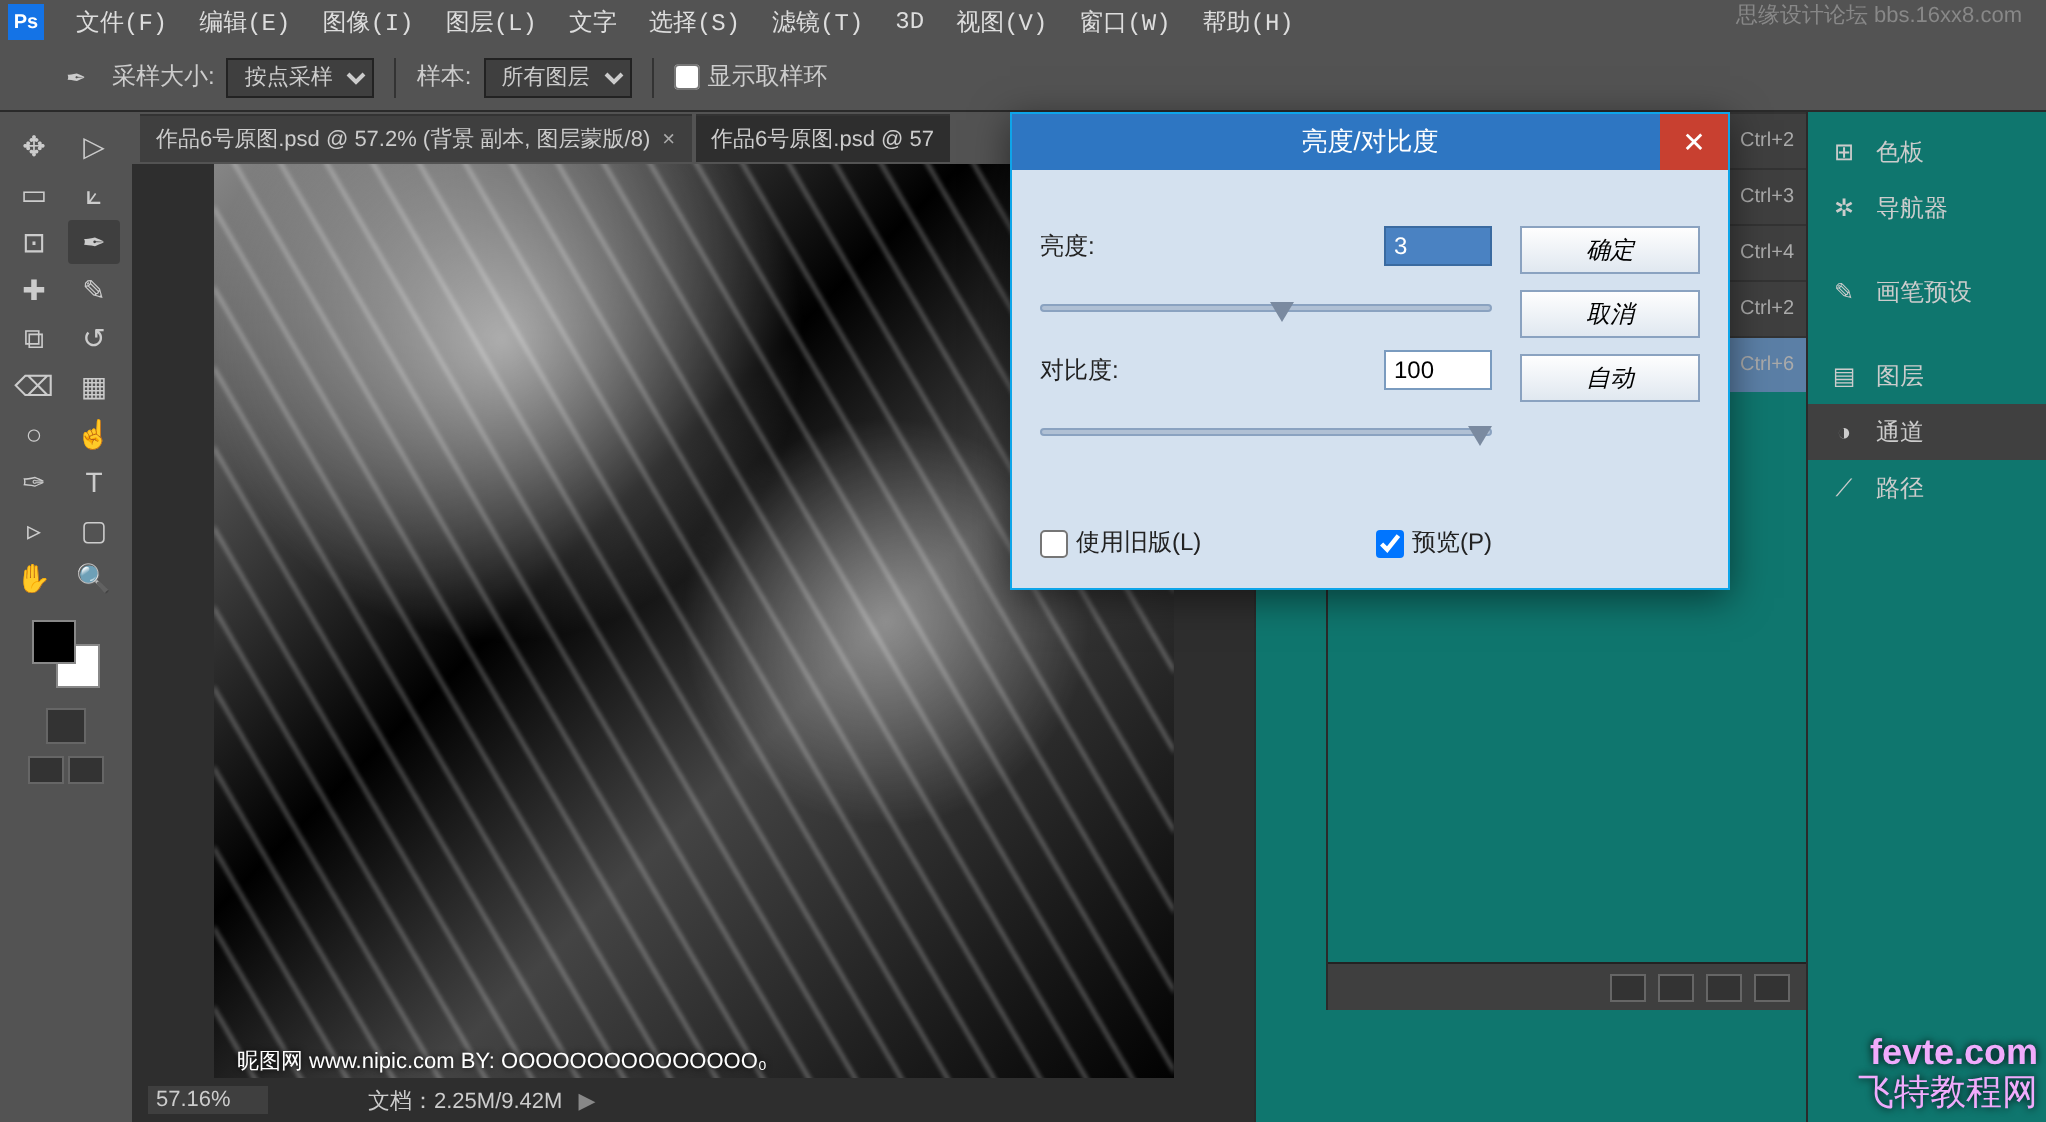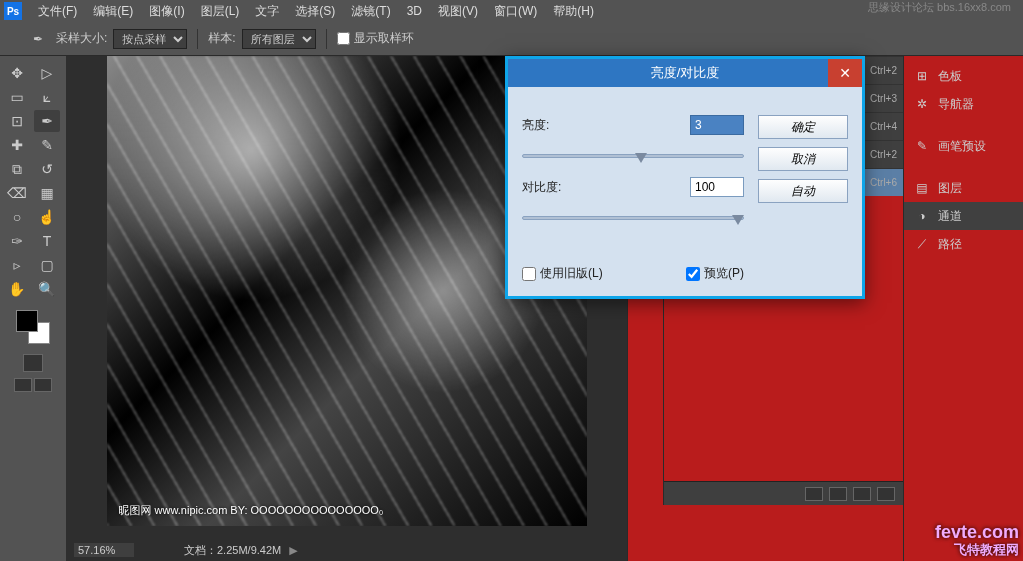--- a/index.html
+++ b/index.html
@@ -1,20 +1,20 @@
 <!DOCTYPE html>
 <html><head>
 <meta charset="utf-8">
 <style>
 * { margin: 0; padding: 0; box-sizing: border-box; font-family: "Microsoft YaHei", sans-serif; }
 body { background: #535353; width: 1023px; height: 561px; overflow: hidden; position: relative; }
 
 .menubar { height: 22px; background: #535353; display: flex; align-items: center; padding-left: 4px; font-size: 12px; color: #ddd; }
 .menubar .ps-logo { width: 18px; height: 18px; background: #1473e6; color: #fff; display: flex; align-items: center; justify-content: center; font-size: 10px; font-weight: bold; margin-right: 8px; }
-.menubar .menu-item { padding: 0 8px; cursor: pointer; }
+.menubar .menu-item { padding: 0 8px; cursor: pointer; font-family: Liberation Mono, monospace; }
 .menubar .wm { position: absolute; right: 12px; top: 0px; color: #888; font-size: 11px; white-space: nowrap; }
 
 .optbar { height: 34px; background: #535353; border-bottom: 1px solid #2a2a2a; display: flex; align-items: center; padding-left: 28px; font-size: 12px; color: #ccc; }
 .optbar .dropper-icon { width: 20px; text-align: center; margin-right: 8px; }
 .optbar .lbl { margin-right: 6px; }
 .optbar select { background: #3f3f3f; color: #ccc; border: 1px solid #222; font-size: 11px; height: 20px; padding: 0 4px; }
 .optbar .sep { width: 1px; height: 20px; background: #333; margin: 0 10px; }
 .optbar .chk { display: flex; align-items: center; }
 .optbar .chk input { margin-right: 4px; }
 
@@ -29,68 +29,68 @@
 .color-sw .bg { position: absolute; width: 22px; height: 22px; background: #fff; border: 1px solid #888; bottom: 0; right: 0; }
 .qm { margin-top: 10px; width: 20px; height: 18px; border: 1px solid #666; background: #333; }
 .sm { margin-top: 6px; display: flex; gap: 2px; }
 .sm div { width: 18px; height: 14px; border: 1px solid #666; background: #333; }
 
 .canvas-col { flex: 1; display: flex; flex-direction: column; background: #2e2e2e; min-width: 0; }
 .tabs { height: 26px; background: #535353; display: flex; align-items: center; padding-left: 4px; font-size: 11px; }
 .tab { background: #3f3f3f; color: #ccc; padding: 4px 8px; margin-right: 2px; display: flex; align-items: center; border-top: 1px solid #333; }
 .tab.active { background: #2e2e2e; }
 .tab .x { margin-left: 6px; color: #aaa; }
-.canvas-wrap { flex: 1; display: flex; justify-content: center; overflow: hidden; background: #2e2e2e; }
+.canvas-wrap { flex: 1; display: flex; align-items: center; justify-content: center; overflow: hidden; background: #2e2e2e; }
 .canvas-img { width: 480px; height: 470px; background: linear-gradient(135deg, #888 0%, #000 40%, #444 60%, #000 100%); position: relative; overflow: hidden; }
 .canvas-img::before { content: ""; position: absolute; inset: 0; background: radial-gradient(circle at 30% 20%, rgba(255,255,255,0.6), transparent 30%), radial-gradient(circle at 70% 50%, rgba(255,255,255,0.4), transparent 25%), repeating-linear-gradient(60deg, rgba(255,255,255,0.3) 0 2px, transparent 2px 20px); filter: blur(1px); }
 .canvas-img .credit { position: absolute; bottom: 8px; left: 12px; color: #fff; font-size: 11px; text-shadow: 0 0 3px #000; }
 .status { height: 22px; background: #2e2e2e; display: flex; align-items: center; font-size: 11px; color: #ccc; padding-left: 8px; }
 .status .zoom { width: 60px; background: #3f3f3f; padding: 1px 4px; margin-right: 50px; }
 .status .arrow { margin-left: 8px; color: #888; }
 
-.panels { display: flex; background: #b91c1c; justify-content: flex-end; }
+.panels { display: flex; background: #0f766e; justify-content: flex-end; }
 .pcol { display: flex; flex-direction: column; border-left: 1px solid #2a2a2a; }
 .pcol.narrow { width: 36px; padding-top: 10px; align-items: center; gap: 14px; }
 .pcol.narrow .pico { width: 22px; height: 22px; color: #ccc; display: flex; align-items: center; justify-content: center; font-size: 14px; cursor: pointer; }
 .pcol.main { width: 240px; }
 .ch-list { background: #3f3f3f; }
 .ch-row { height: 28px; display: flex; align-items: center; padding: 0 6px; font-size: 11px; color: #ddd; border-top: 1px solid #333; }
 .ch-row .eye { width: 16px; text-align: center; color: #ccc; }
 .ch-row .thumb { width: 28px; height: 20px; background: linear-gradient(45deg, #999, #222); margin: 0 8px; border: 1px solid #222; }
 .ch-row .name { flex: 1; }
 .ch-row .sc { color: #aaa; font-size: 10px; }
 .ch-row.sel { background: #5b7fa6; color: #fff; }
 .panel-foot { height: 24px; background: #3f3f3f; border-top: 1px solid #222; margin-top: auto; display: flex; justify-content: flex-end; align-items: center; gap: 6px; padding-right: 8px; }
 .panel-foot .pfi { width: 18px; height: 14px; border: 1px solid #666; background: #333; }
 
 .pcol.right { width: 120px; padding-top: 6px; }
 .pcol.right .ritem { display: flex; align-items: center; height: 28px; padding: 0 10px; color: #ccc; font-size: 12px; gap: 8px; cursor: pointer; }
 .pcol.right .ritem.sel { background: #404040; }
 .pcol.right .ritem .ri { width: 16px; text-align: center; font-size: 12px; }
 
-.dialog { position: absolute; left: 505px; top: 56px; width: 360px; background: #d4e1ef; border: 3px solid #0ea5e9; box-shadow: 0 4px 18px rgba(0,0,0,0.5); }
+.dialog { position: absolute; left: 505px; top: 56px; width: 360px; background: #d4e1ef; border: 1px solid #0ea5e9; box-shadow: 0 4px 18px rgba(0,0,0,0.5); }
 .dlg-title { height: 28px; background: #2e76c2; color: #fff; display: flex; align-items: center; justify-content: center; font-size: 13px; position: relative; }
 .dlg-close { position: absolute; right: 0; top: 0; width: 34px; height: 28px; background: #c84030; color: #fff; display: flex; align-items: center; justify-content: center; font-size: 14px; cursor: pointer; }
 .dlg-body { padding: 28px 14px 14px 14px; display: grid; grid-template-columns: 1fr 90px; gap: 10px 14px; font-size: 12px; color: #222; }
 .dlg-left { display: flex; flex-direction: column; gap: 12px; }
 .dlg-row { display: flex; align-items: center; gap: 8px; }
 .dlg-row .rlabel { width: 50px; }
 .dlg-row input.num { width: 54px; height: 20px; font-size: 12px; text-align: left; padding: 0 4px; border: 1px solid #7a9bbf; background: #fff; }
 .dlg-row input.num.sel { background: #4a82c2; color: #fff; border-color: #3a6aa0; }
 .slider { flex: 1; height: 18px; position: relative; }
 .slider .track { height: 4px; background: #b0c0d4; border: 1px solid #8aa2c0; position: absolute; top: 7px; left: 0; right: 0; border-radius: 2px; }
 .slider .handle { position: absolute; width: 0; height: 0; border-left: 6px solid transparent; border-right: 6px solid transparent; border-top: 10px solid #7a8aa0; top: 6px; }
 .dlg-btn { height: 24px; background: linear-gradient(#fefefe, #e0e8f0); border: 1px solid #8aa2c0; font-size: 12px; cursor: pointer; font-style: italic; }
 .dlg-buttons { display: flex; flex-direction: column; gap: 8px; }
 .dlg-foot { display: flex; justify-content: space-between; align-items: center; margin-top: 6px; }
 .dlg-foot label { display: flex; align-items: center; gap: 4px; margin-top: 20px; }
 .dlg-foot input[type=checkbox] { width: 14px; height: 14px; }
 
 .logo-wm { position: absolute; right: 4px; bottom: 4px; color: #f0abfc; font-size: 18px; font-weight: bold; text-shadow: 0 0 4px #000; text-align: right; line-height: 1.1; }
-.logo-wm .sub { font-size: 13px; font-weight: bold; text-align: right; }
+.logo-wm .sub { font-size: 18px; font-weight: normal; text-align: right; }
 </style>
 </head>
 <body>
 
 <div class="menubar">
   <div class="ps-logo">Ps</div>
   <div class="menu-item">文件(F)</div>
   <div class="menu-item">编辑(E)</div>
   <div class="menu-item">图像(I)</div>
   <div class="menu-item">图层(L)</div>
@@ -148,20 +148,29 @@
       <div class="fg"></div>
     </div>
     <div class="qm"></div>
     <div class="sm">
         <div></div>
         <div></div>
       </div>
   </div>
 
   <div class="canvas-col">
+    <div class="tabs">
+      <div class="tab">
+          <span>作品6号原图.psd @ 57.2% (背景 副本, 图层蒙版/8)</span>
+          <span class="x">×</span>
+        </div>
+      <div class="tab active">
+          <span>作品6号原图.psd @ 57</span>
+        </div>
+    </div>
     <div class="canvas-wrap">
       <div class="canvas-img">
         <div class="credit">昵图网 www.nipic.com   BY: OOOOOOOOOOOOOOO₀</div>
       </div>
     </div>
     <div class="status">
       <div class="zoom">57.16%</div>
       <span>文档：2.25M/9.42M</span>
       <span class="arrow">▶</span>
     </div>

